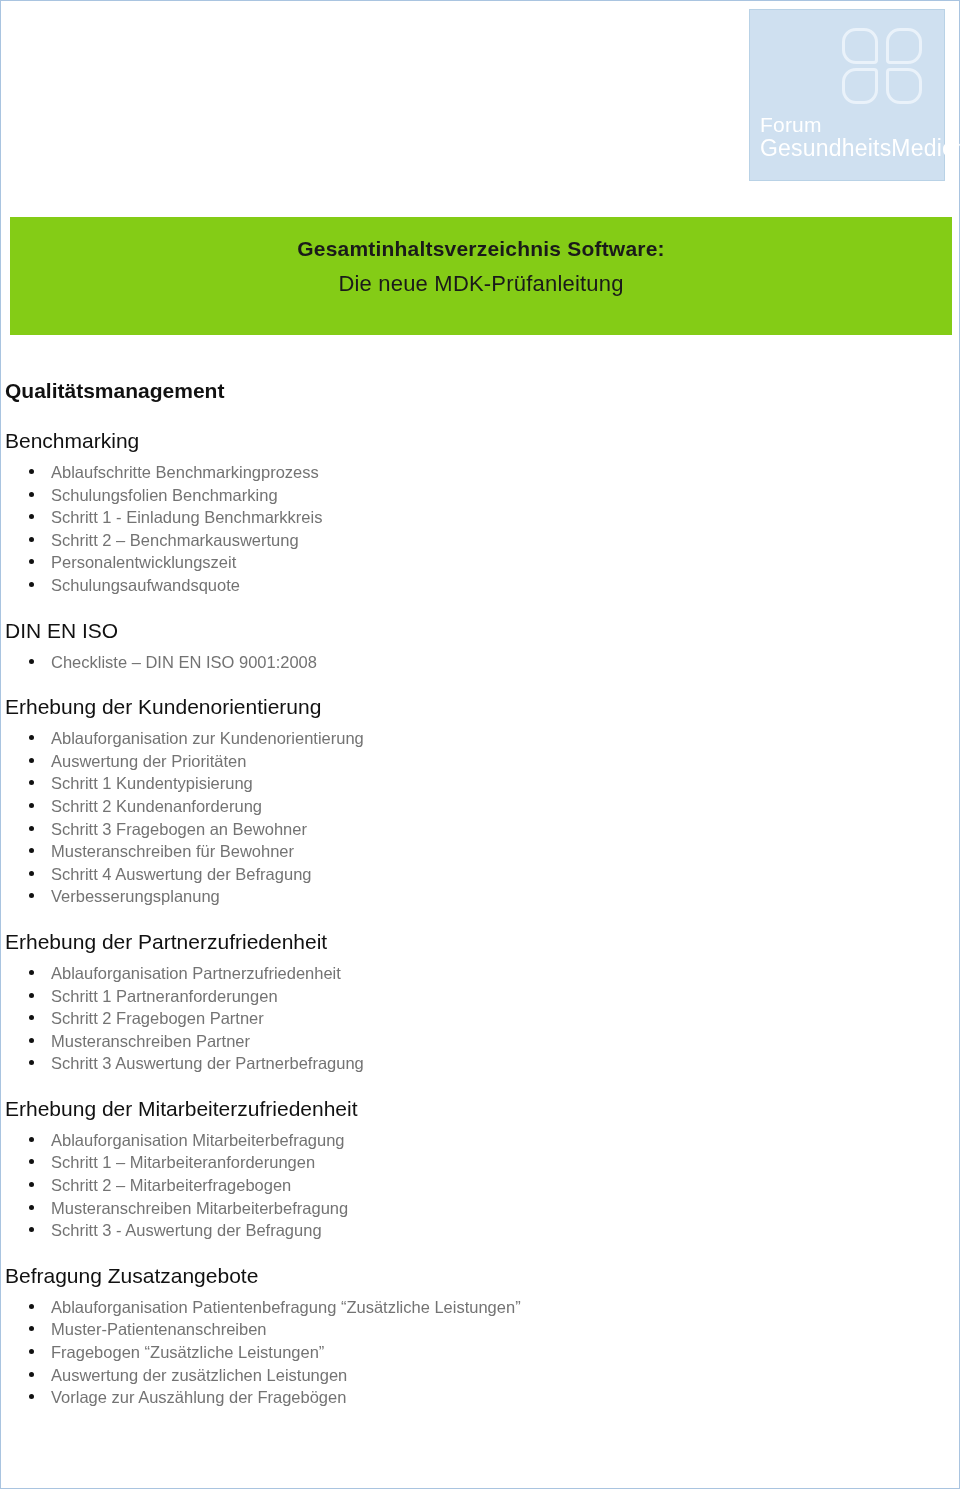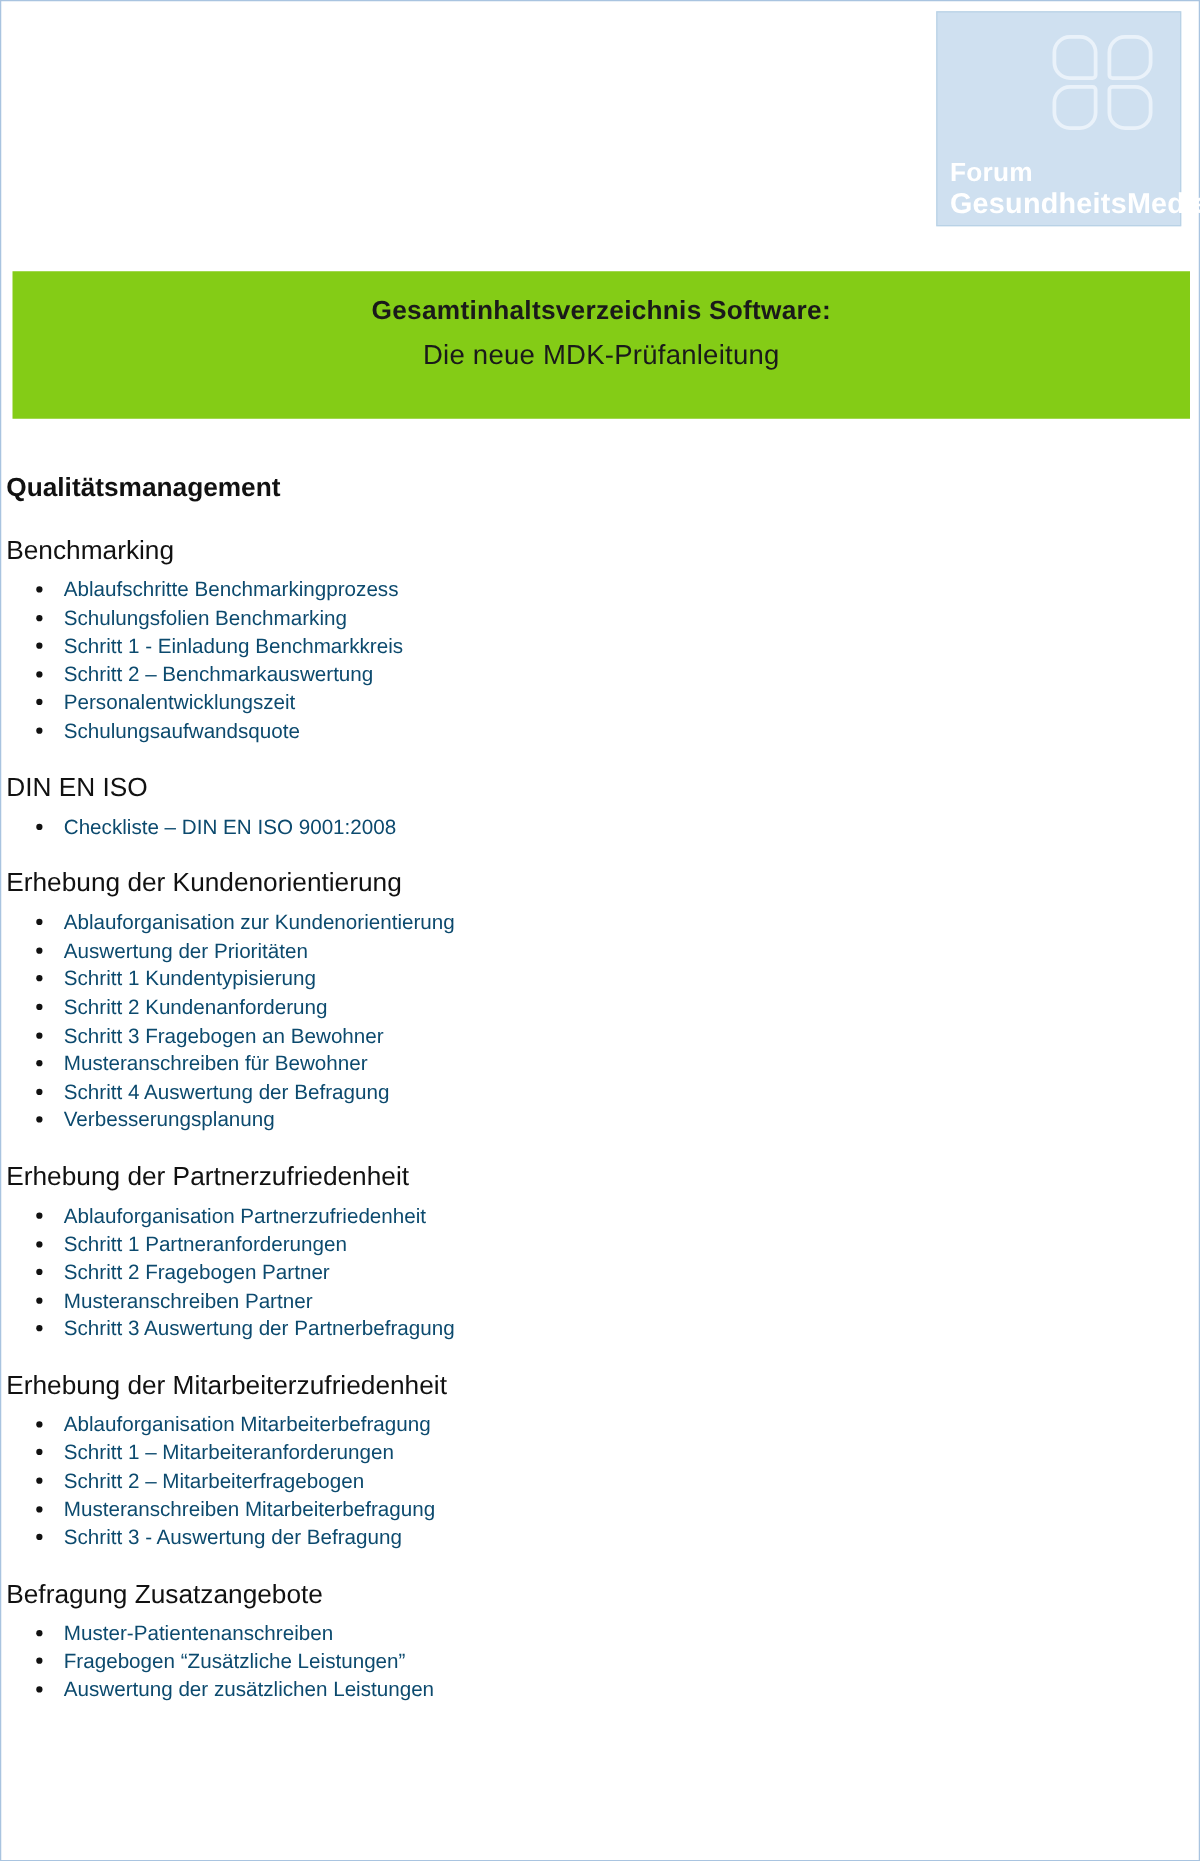--- a/index.html
+++ b/index.html
@@ -55,24 +55,24 @@
   }
   .petal.p1 { left: 6px;  top: 4px;  border-radius: 14px 14px 4px 14px; }
   .petal.p2 { left: 50px; top: 4px;  border-radius: 14px 14px 14px 4px; }
   .petal.p3 { left: 6px;  top: 44px; border-radius: 14px 4px 14px 14px; }
   .petal.p4 { left: 50px; top: 44px; border-radius: 4px 14px 14px 14px; }
 
   .logo-text {
     position: absolute;
     left: 10px;
     right: 8px;
-    bottom: 4px;
+    bottom: 18px;
     text-align: left;
     color: #ffffff;
-    font-weight: bold;
+    font-weight: normal;
     line-height: 1.12;
   }
   .logo-text .line1 { font-size: 21px; letter-spacing: .2px; }
   .logo-text .line2 { font-size: 23px; letter-spacing: .2px; }
 
   
   .title-banner {
     position: absolute;
     left: 9px;
     top: 216px;
@@ -122,21 +122,21 @@
   ul.items {
     list-style: none;
     margin: 0;
     padding: 0;
   }
   ul.items li {
     position: relative;
     padding-left: 46px;
     font-size: 16.5px;
     line-height: 22.6px;
-    color: #0c4a6e;
+    color: #737373;
   }
   ul.items li:before {
     content: "";
     position: absolute;
     left: 24px;
     top: 8px;
     width: 5px;
     height: 5px;
     border-radius: 50%;
     background: #111;
@@ -219,20 +219,22 @@
         <li>Schritt 1 – Mitarbeiteranforderungen</li>
         <li>Schritt 2 – Mitarbeiterfragebogen</li>
         <li>Musteranschreiben Mitarbeiterbefragung</li>
         <li>Schritt 3 - Auswertung der Befragung</li>
       </ul>
     </div>
 
     <div class="group tight">
       <div class="h-sec">Befragung Zusatzangebote</div>
       <ul class="items">
+        <li>Ablauforganisation Patientenbefragung “Zusätzliche Leistungen”</li>
         <li>Muster-Patientenanschreiben</li>
         <li>Fragebogen “Zusätzliche Leistungen”</li>
         <li>Auswertung der zusätzlichen Leistungen</li>
+        <li>Vorlage zur Auszählung der Fragebögen</li>
       </ul>
     </div>
 
   </div>
 </div>
 
 </body></html>

